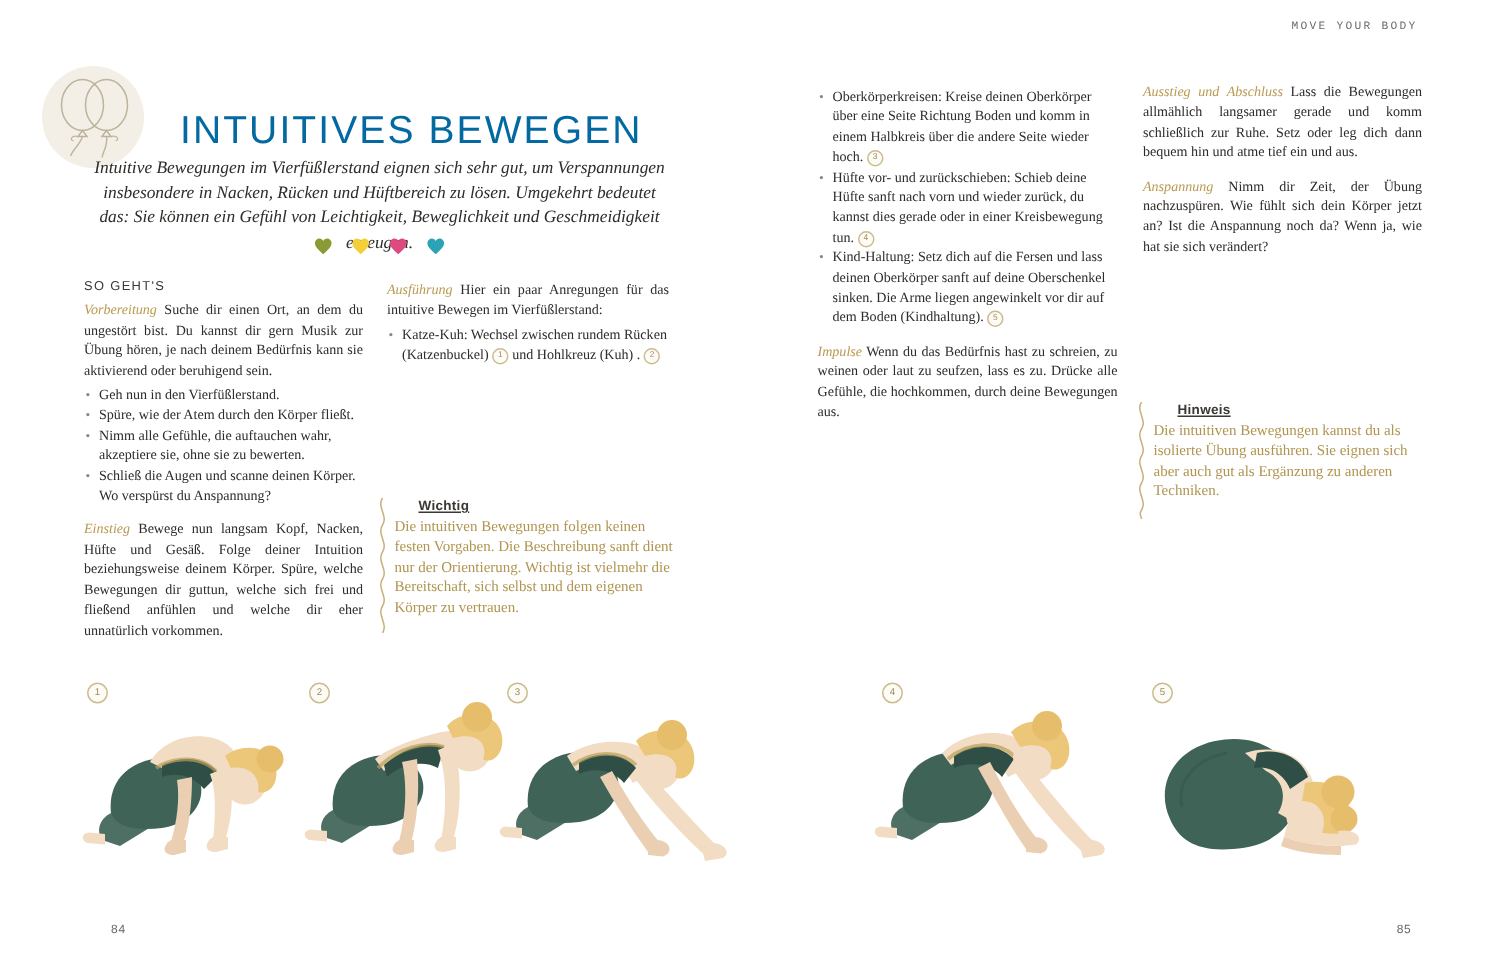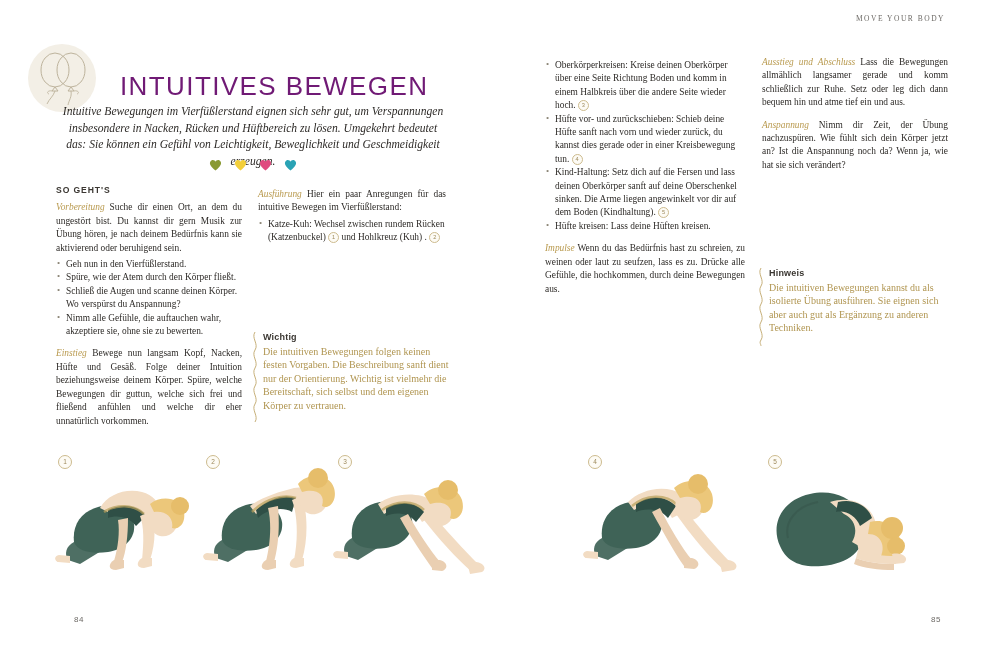--- a/index.html
+++ b/index.html
@@ -9,21 +9,21 @@
     font-family:"Liberation Serif", serif;
     color:#2e2b28;
     overflow:hidden;
     position:relative;
   }
   .page{position:absolute;inset:0;}
 
   
   .running-head{
     position:absolute;top:14px;right:46px;
-    font-family:Liberation Serif, serif;
+    font-family:Liberation Mono, monospace;
     font-size:7.5px;letter-spacing:1.5px;
     color:#6d6a66;text-transform:uppercase;
   }
 
   
   .folio{
     position:absolute;bottom:24px;
     font-family:"Liberation Sans", sans-serif;
     font-size:8px;color:#6d6a66;letter-spacing:.5px;padding-left:24px;
   }
@@ -36,21 +36,21 @@
     width:68px;height:68px;border-radius:50%;
     background:#f3efe6;
   }
   .balloon-badge svg{position:absolute;left:8px;top:6px;}
 
   
   .title{
     position:absolute;left:120px;top:54px;width:300px;
     font-family:"Liberation Sans", sans-serif;
     font-size:26px;letter-spacing:1.4px;
-    color:#701a75;font-weight:400;
+    color:#0369a1;font-weight:400;
     white-space:nowrap;
   }
 
   
   .intro{
     position:absolute;left:58px;top:104px;width:390px;
     font-style:italic;font-size:11.6px;line-height:16.5px;
     text-align:center;color:#2e2b28;
   }
   .hearts{
@@ -61,21 +61,21 @@
 
   
   .col{position:absolute;font-size:9.4px;line-height:13.4px;color:#2e2b28;}
   .col1{left:56px;top:184px;width:186px;}
   .col2{left:258px;top:188px;width:188px;}
   .col3{left:545px;top:56px;width:200px;}
   .col4{left:762px;top:56px;width:186px;}
 
   .kicker{
     font-family:"Liberation Sans", sans-serif;
-    font-size:8.6px;letter-spacing:.9px;font-weight:bold;
+    font-size:8.6px;letter-spacing:.9px;font-weight:normal;
     color:#3b3732;margin:0 0 4px 0;
   }
   .lead{color:#b99a4f;font-style:italic;}
   p.body{margin:0 0 0 0;text-align:justify;}
   p.gap{margin-top:9px;}
 
   ul.bullets{margin:3px 0 0 0;padding:0;list-style:none;}
   ul.bullets li{
     position:relative;padding-left:10px;margin-bottom:0px;
     text-align:left;
@@ -94,24 +94,25 @@
     color:#9d8a5c;vertical-align:1px;
     font-family:"Liberation Sans", sans-serif;
     background:#fdfbf5;
   }
 
   
   .callout{position:absolute;}
   .callout .wave{position:absolute;left:0;top:0;}
   .callout .inner{margin-left:13px;}
   .callout h4{
-    margin:0 0 3px 0;
+    margin:0 0 3px 16px;
     font-family:"Liberation Sans", sans-serif;
     font-size:9px;font-weight:bold;color:#3b3732;
     letter-spacing:.2px;
+    text-decoration:underline;
   }
   .callout p{
     margin:0;font-size:10px;line-height:13.4px;
     color:#b09550;text-align:left;
   }
   .callout-wichtig{left:250px;top:332px;width:200px;}
   .callout-hinweis{left:756px;top:268px;width:196px;}
 
   
   .figures{position:absolute;left:0;top:450px;width:991px;height:160px;}
@@ -172,22 +173,22 @@
         </svg>
     </span>
   </div>
 
   <div class="col col1">
     <div class="kicker">SO GEHT'S</div>
     <p class="body"><span class="lead">Vorbereitung</span><span> Suche dir einen Ort, an dem du ungestört bist. Du kannst dir gern Musik zur Übung hören, je nach deinem Bedürfnis kann sie aktivierend oder beruhigend sein.</span></p>
     <ul class="bullets">
       <li>Geh nun in den Vierfüßlerstand.</li>
       <li>Spüre, wie der Atem durch den Körper fließt.</li>
+      <li>Nimm alle Gefühle, die auftauchen wahr, akzeptiere sie, ohne sie zu bewerten.</li>
       <li>Schließ die Augen und scanne deinen Körper. Wo verspürst du Anspannung?</li>
-      <li>Nimm alle Gefühle, die auftauchen wahr, akzeptiere sie, ohne sie zu bewerten.</li>
     </ul>
     <p class="body gap"><span class="lead">Einstieg</span><span> Bewege nun langsam Kopf, Nacken, Hüfte und Gesäß. Folge deiner Intuition beziehungsweise deinem Körper. Spüre, welche Bewegungen dir guttun, welche sich frei und fließend anfühlen und welche dir eher unnatürlich vorkommen.</span></p>
   </div>
 
   <div class="col col2">
     <p class="body"><span class="lead">Ausführung</span><span> Hier ein paar Anregungen für das intuitive Bewegen im Vierfüßlerstand:</span></p>
     <ul class="bullets">
       <li>
         <span>Katze-Kuh: Wechsel zwischen rundem Rücken (Katzenbuckel)</span>
         <span class="ref">1</span><span> und Hohlkreuz (Kuh) .</span>
@@ -202,23 +203,20 @@
         <span>Oberkörperkreisen: Kreise deinen Oberkörper über eine Seite Richtung Boden und komm in einem Halbkreis über die andere Seite wieder hoch.</span>
         <span class="ref">3</span>
       </li>
       <li>
         <span>Hüfte vor- und zurückschieben: Schieb deine Hüfte sanft nach vorn und wieder zurück, du kannst dies gerade oder in einer Kreisbewegung tun.</span>
         <span class="ref">4</span>
       </li>
       <li>
         <span>Kind-Haltung: Setz dich auf die Fersen und lass deinen Oberkörper sanft auf deine Oberschenkel sinken. Die Arme liegen angewinkelt vor dir auf dem Boden (Kindhaltung).</span>
         <span class="ref">5</span>
-      </li>
-      <li>
-        <span>Hüfte kreisen: Lass deine Hüften kreisen.</span>
       </li>
     </ul>
     <p class="body gap"><span class="lead">Impulse</span><span> Wenn du das Bedürfnis hast zu schreien, zu weinen oder laut zu seufzen, lass es zu. Drücke alle Gefühle, die hochkommen, durch deine Bewegungen aus.</span></p>
   </div>
 
   <div class="col col4">
     <p class="body"><span class="lead">Ausstieg und Abschluss</span><span>  Lass die Bewegungen allmählich langsamer gerade und komm schließlich zur Ruhe. Setz oder leg dich dann bequem hin und atme tief ein und aus.</span></p>
     <p class="body gap"><span class="lead">Anspannung</span><span> Nimm dir Zeit, der Übung nachzuspüren. Wie fühlt sich dein Körper jetzt an? Ist die Anspannung noch da? Wenn ja, wie hat sie sich verändert?</span></p>
   </div>
 

